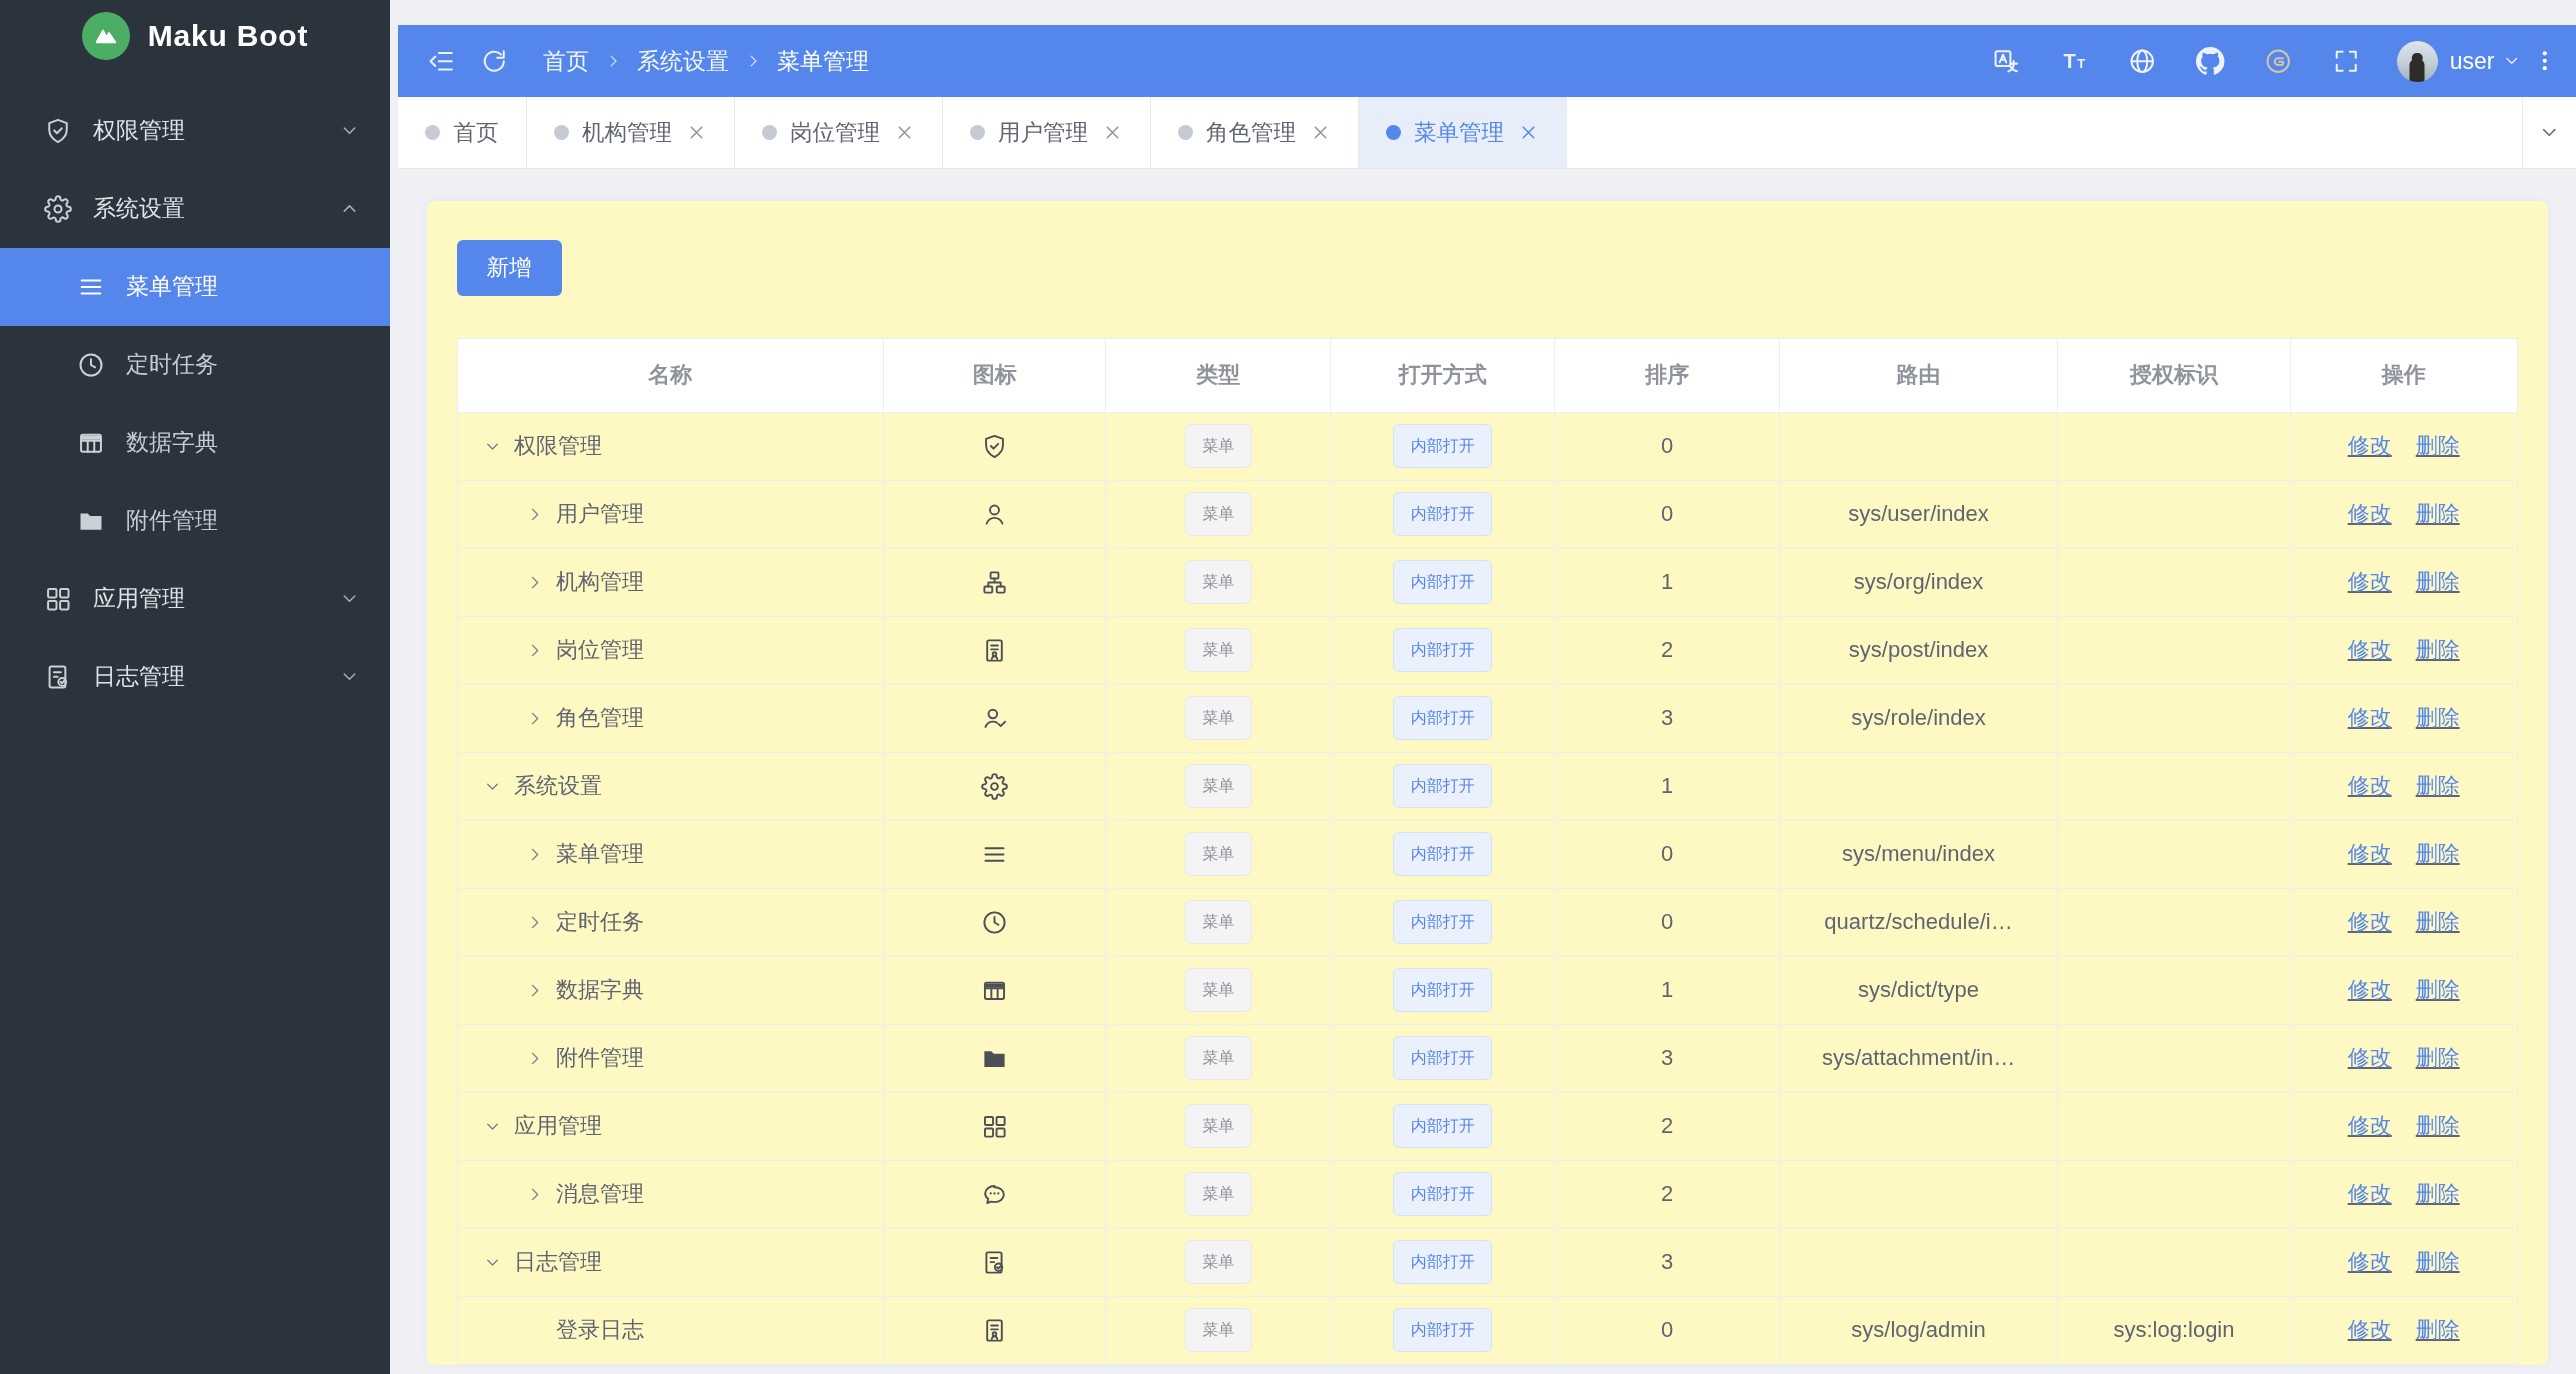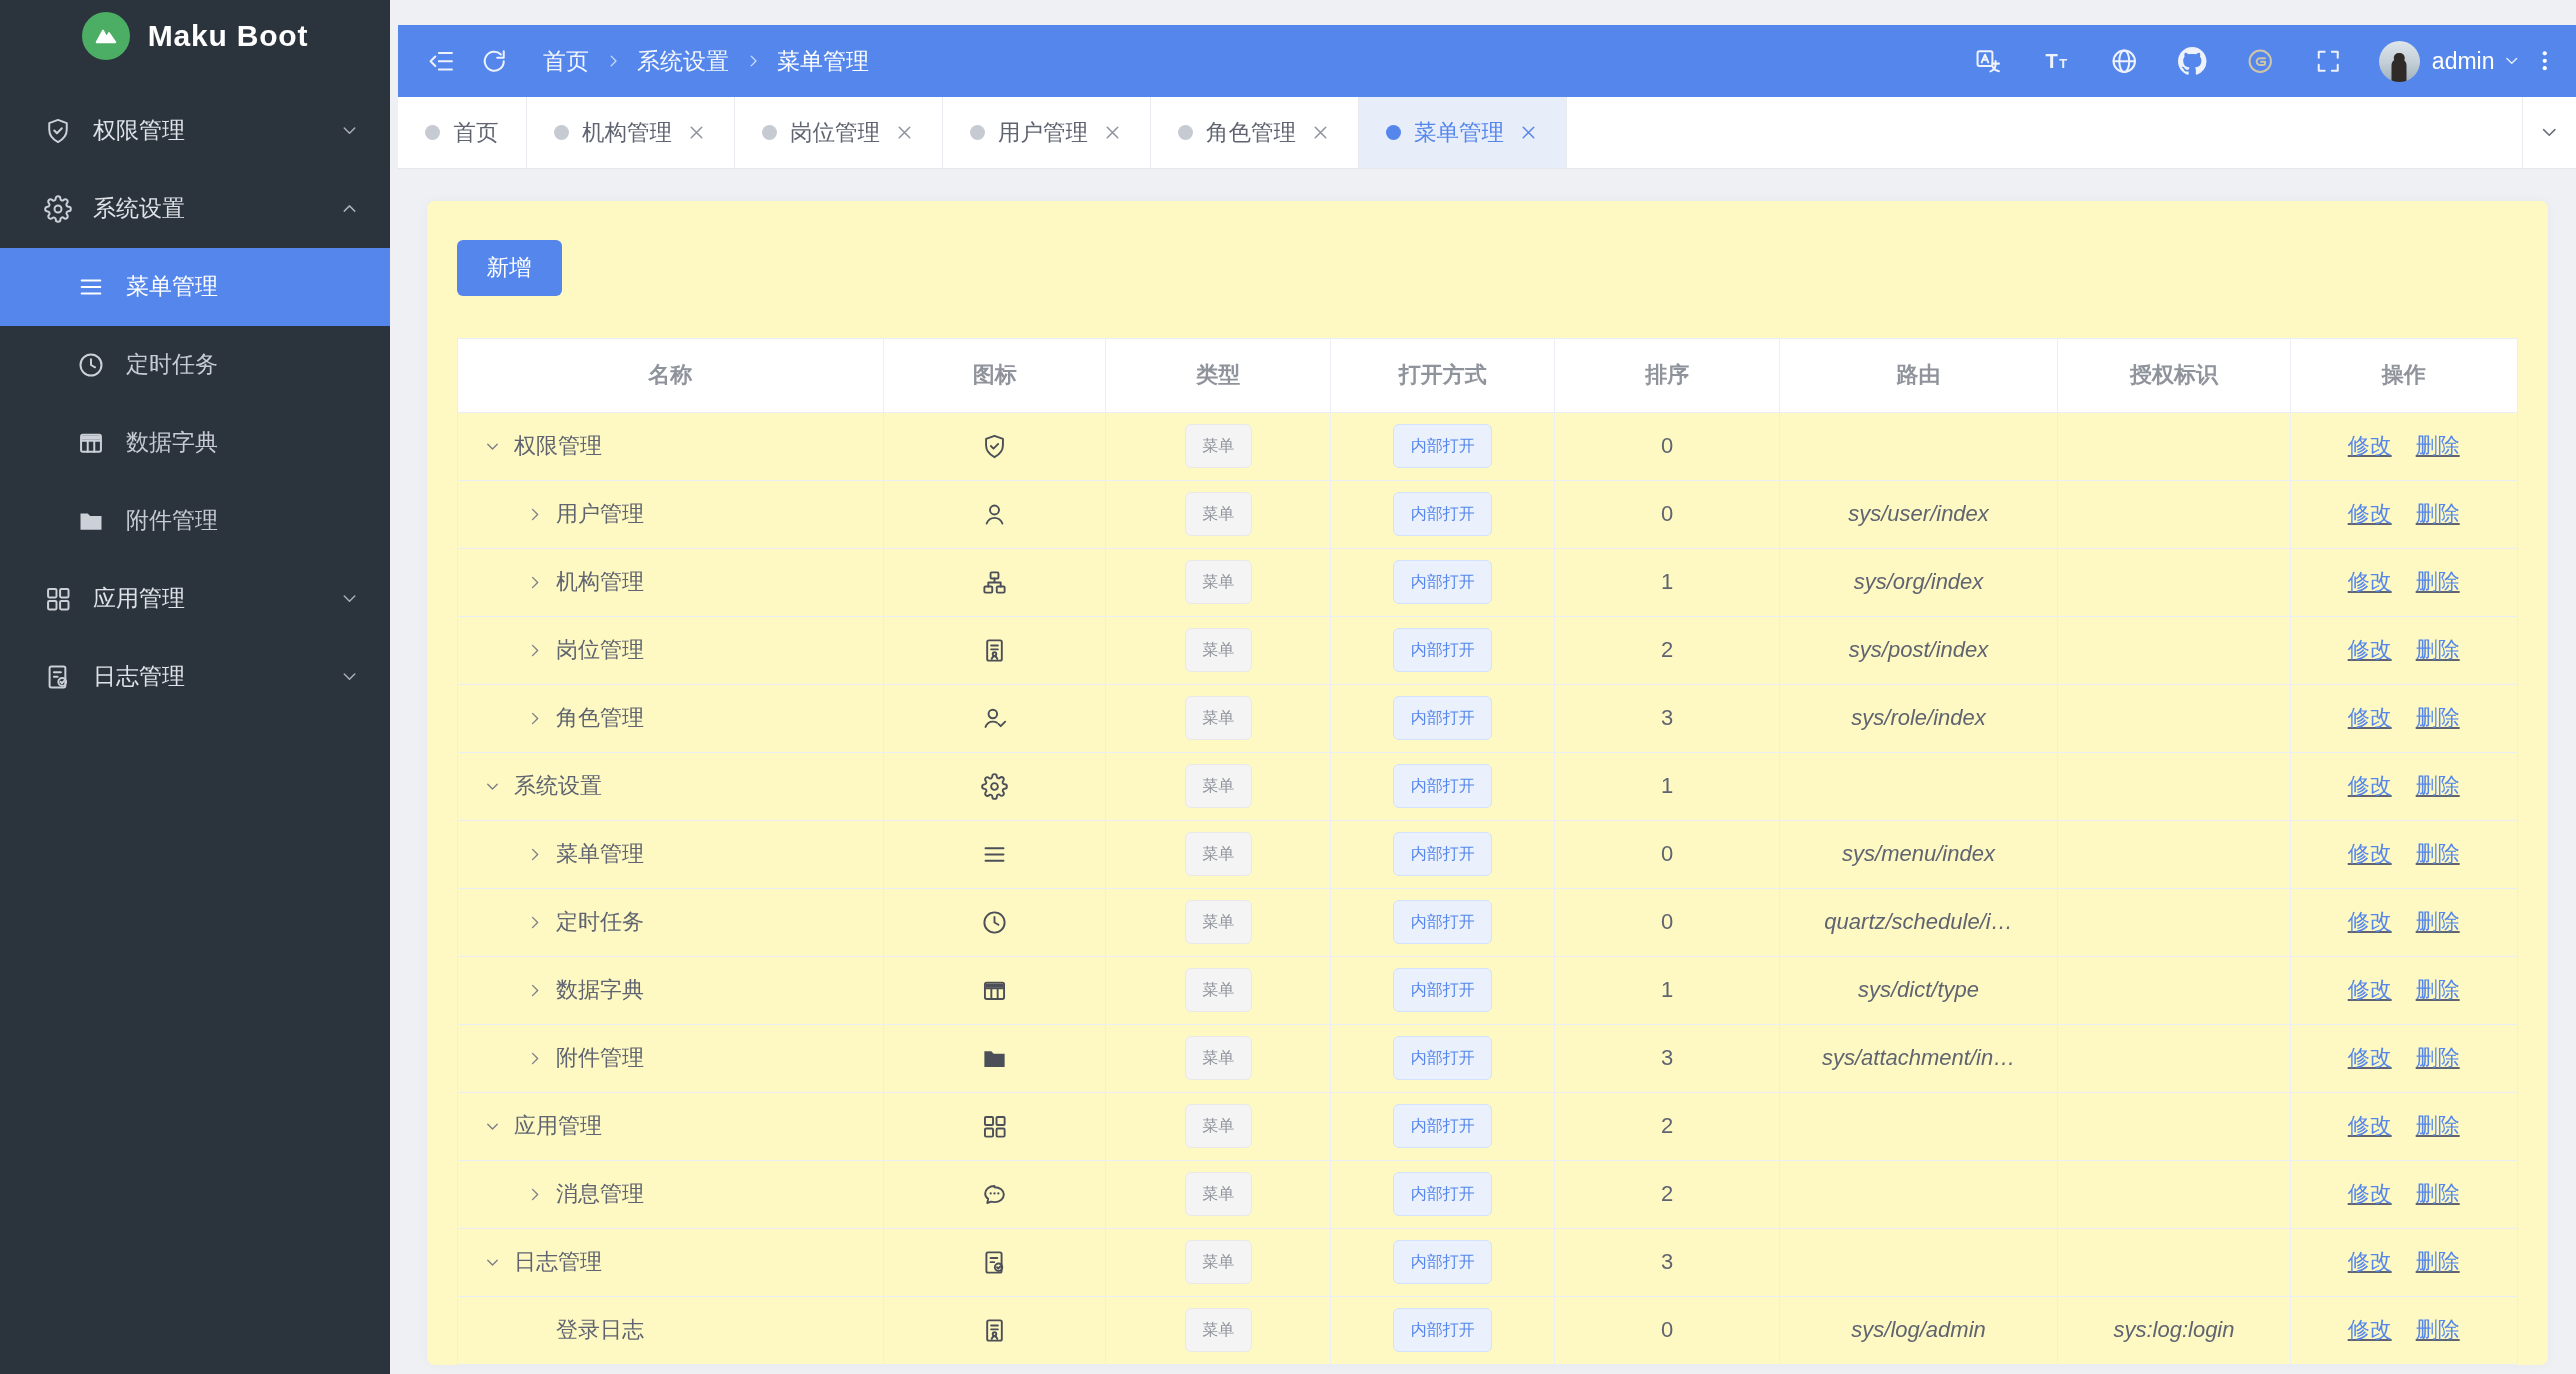--- a/index.html
+++ b/index.html
@@ -84,21 +84,21 @@
   .expand svg{width:100%;height:100%;}
   .expand.hidden{visibility:hidden;}
   .row-name{white-space:nowrap;overflow:hidden;text-overflow:ellipsis;color:#5f6470;}
   .row-icon{width:27px;height:27px;color:#4c4f57;display:inline-flex;vertical-align:middle;}
   .row-icon svg{width:100%;height:100%;}
   .tag{display:inline-flex;align-items:center;height:42px;padding:0 16.5px;border-radius:6px;font-size:16px;line-height:1;}
   .tag.plain{background:#f4f4f5;border:0.8px solid #e9e9eb;color:#8f939b;}
   .tag.blue{background:#eaf1fd;border:0.8px solid #d3e2fb;color:#5486ec;}
   .ops{display:flex;justify-content:center;gap:24px;text-decoration:underline;}
   .op-link{color:#5486ec;cursor:pointer;text-decoration:none;white-space:nowrap;}
-  .td-route,.td-perm{white-space:nowrap;overflow:hidden;font-style:italic;}
+  .td-route,.td-perm{white-space:nowrap;overflow:hidden;}
 </style>
 </head>
 <body>
 
 <div class="app">
 
   <aside class="sidebar">
     <div class="logo">
       <span class="logo-badge">
         <svg viewBox="0 0 24 24">
@@ -313,21 +313,21 @@
             </span>
             <span class="tb-btn">
               <svg viewBox="0 0 24 24" xmlns="http://www.w3.org/2000/svg">
                 <g fill="none" stroke="currentColor" stroke-width="1.7" stroke-linecap="round" stroke-linejoin="round">
                   <path d="M4 9V4h5M15 4h5v5M20 15v5h-5M9 20H4v-5"></path>
                 </g>
               </svg>
             </span>
           </div>
         <span class="avatar"></span>
-        <span class="user-name">admin</span>
+        <span class="user-name">user</span>
         <span class="user-caret">
             <svg viewBox="0 0 24 24" xmlns="http://www.w3.org/2000/svg">
               <g fill="none" stroke="currentColor" stroke-width="1.7" stroke-linecap="round" stroke-linejoin="round">
                 <path d="M6 9.2l6 6 6-6"></path>
               </g>
             </svg>
           </span>
         <span class="tb-dots">
             <svg viewBox="0 0 24 24" xmlns="http://www.w3.org/2000/svg">
               <g fill="currentColor">

